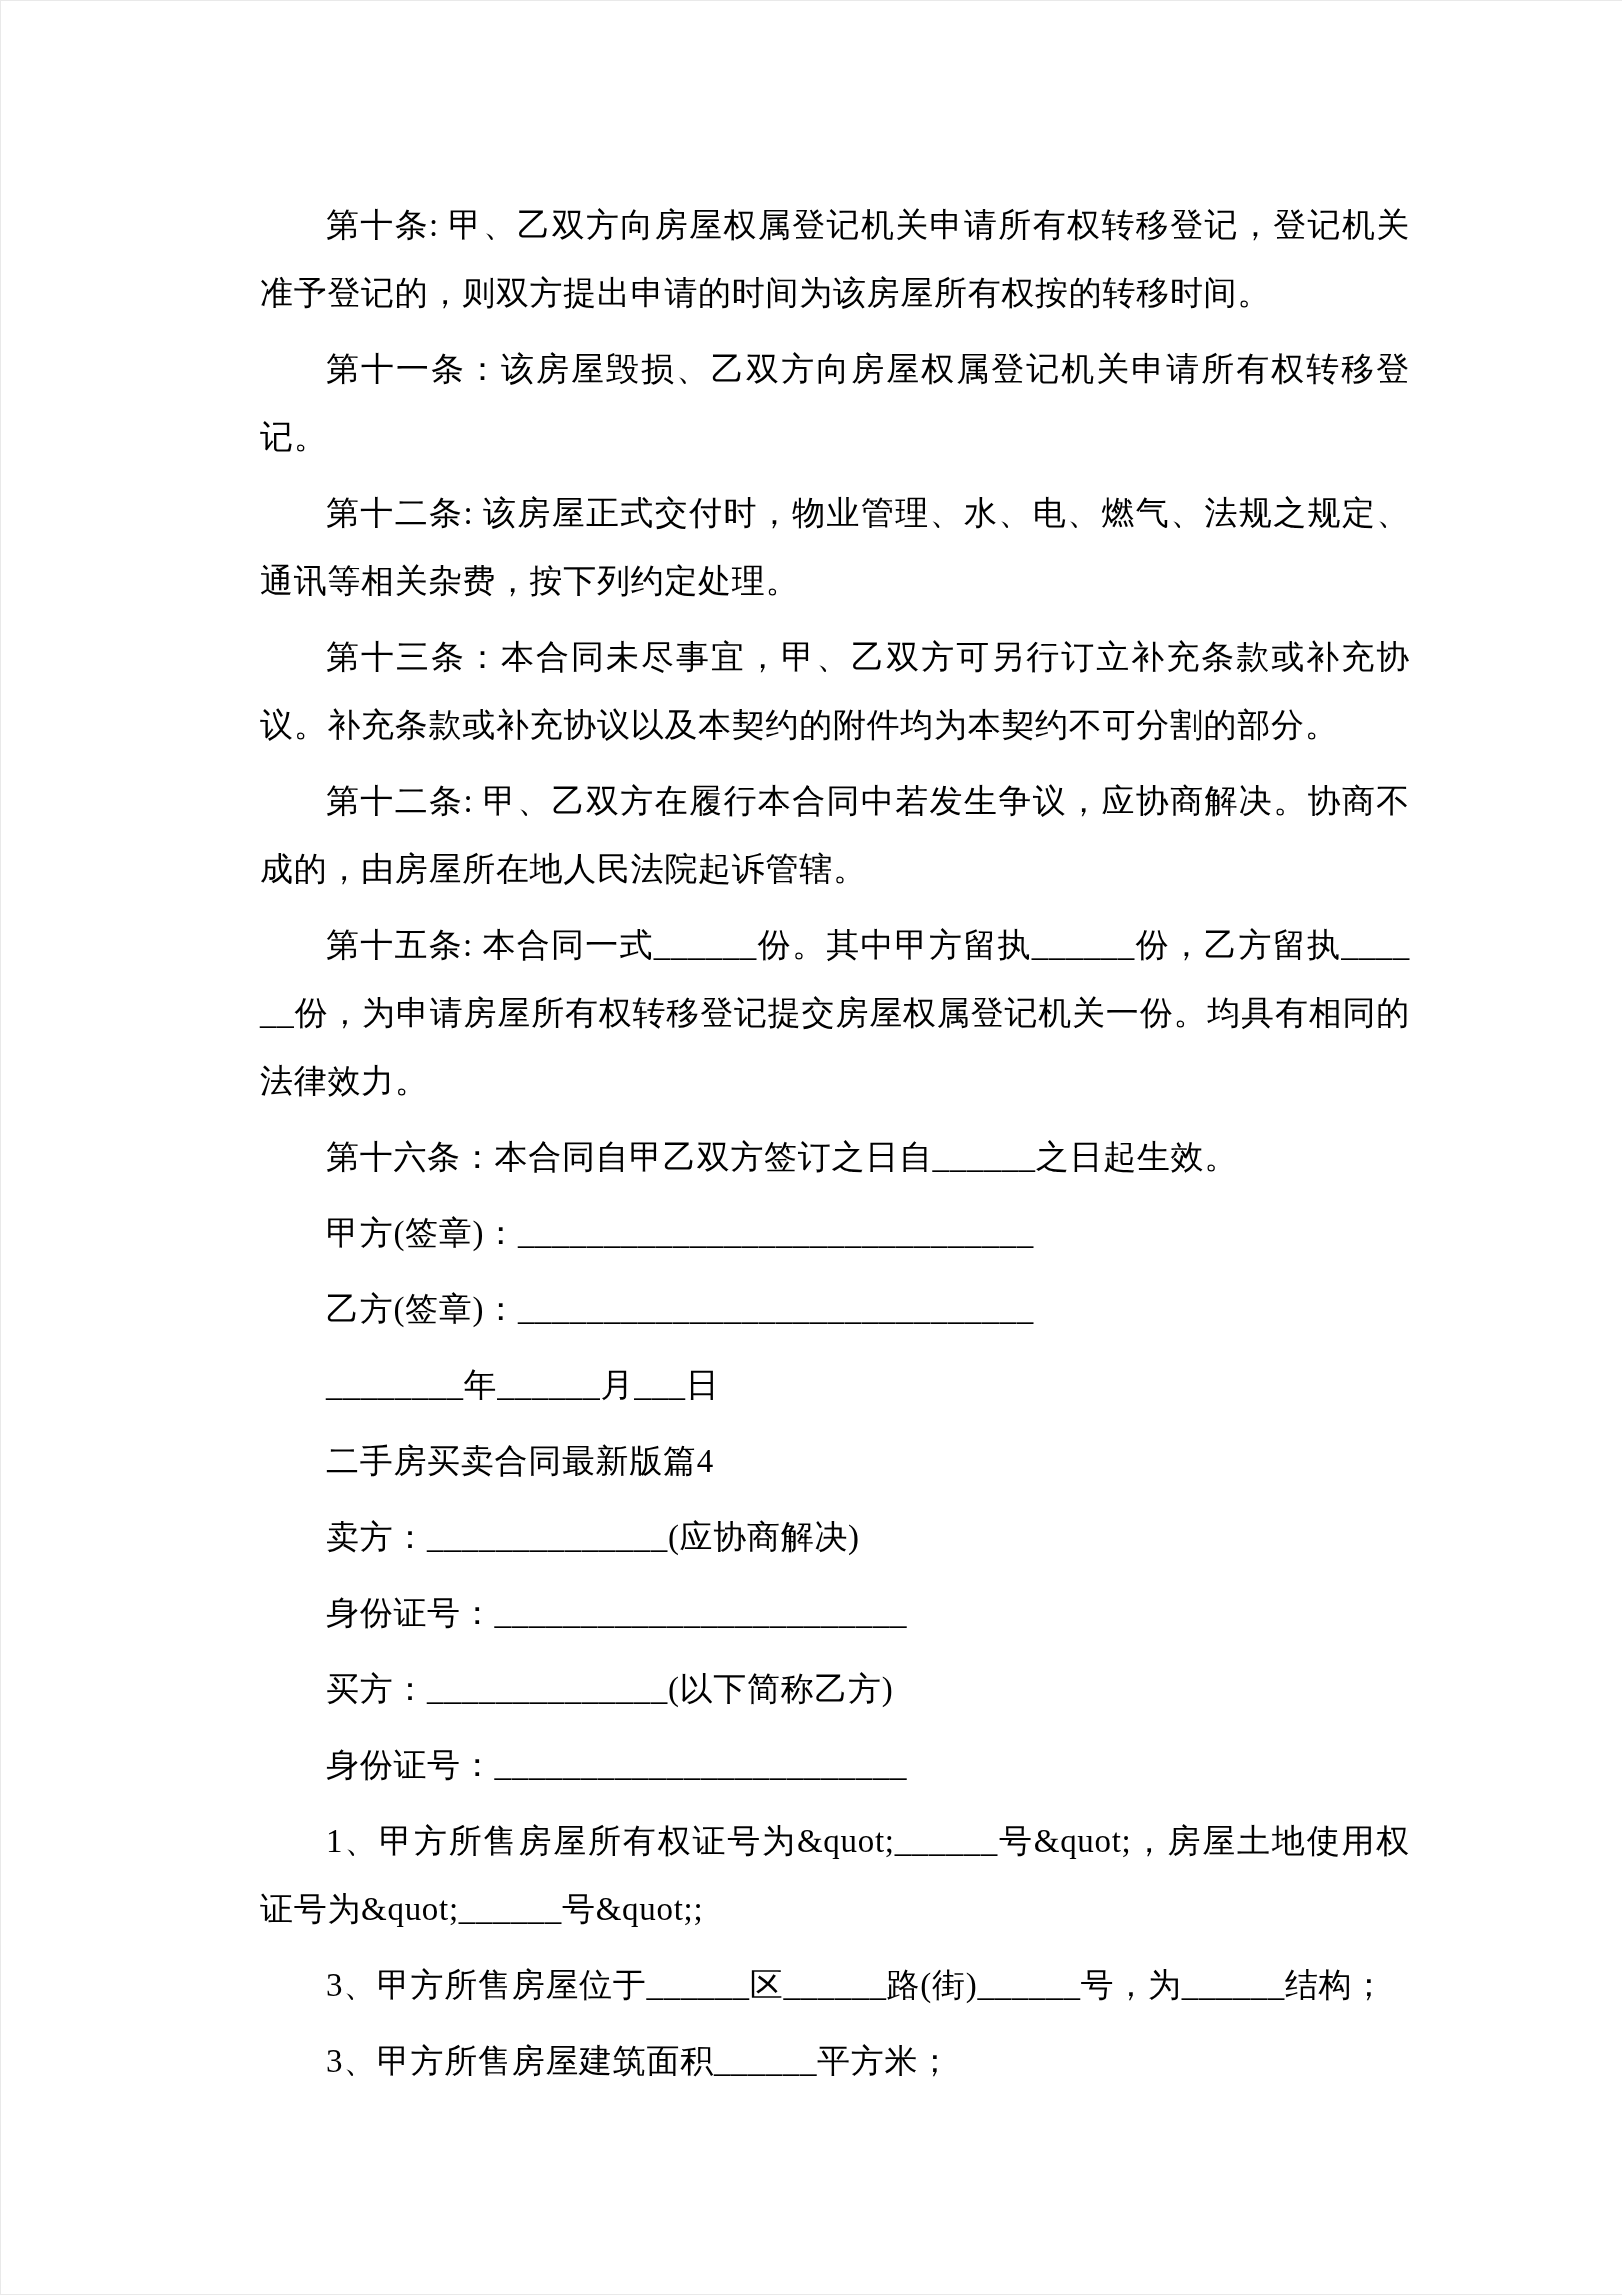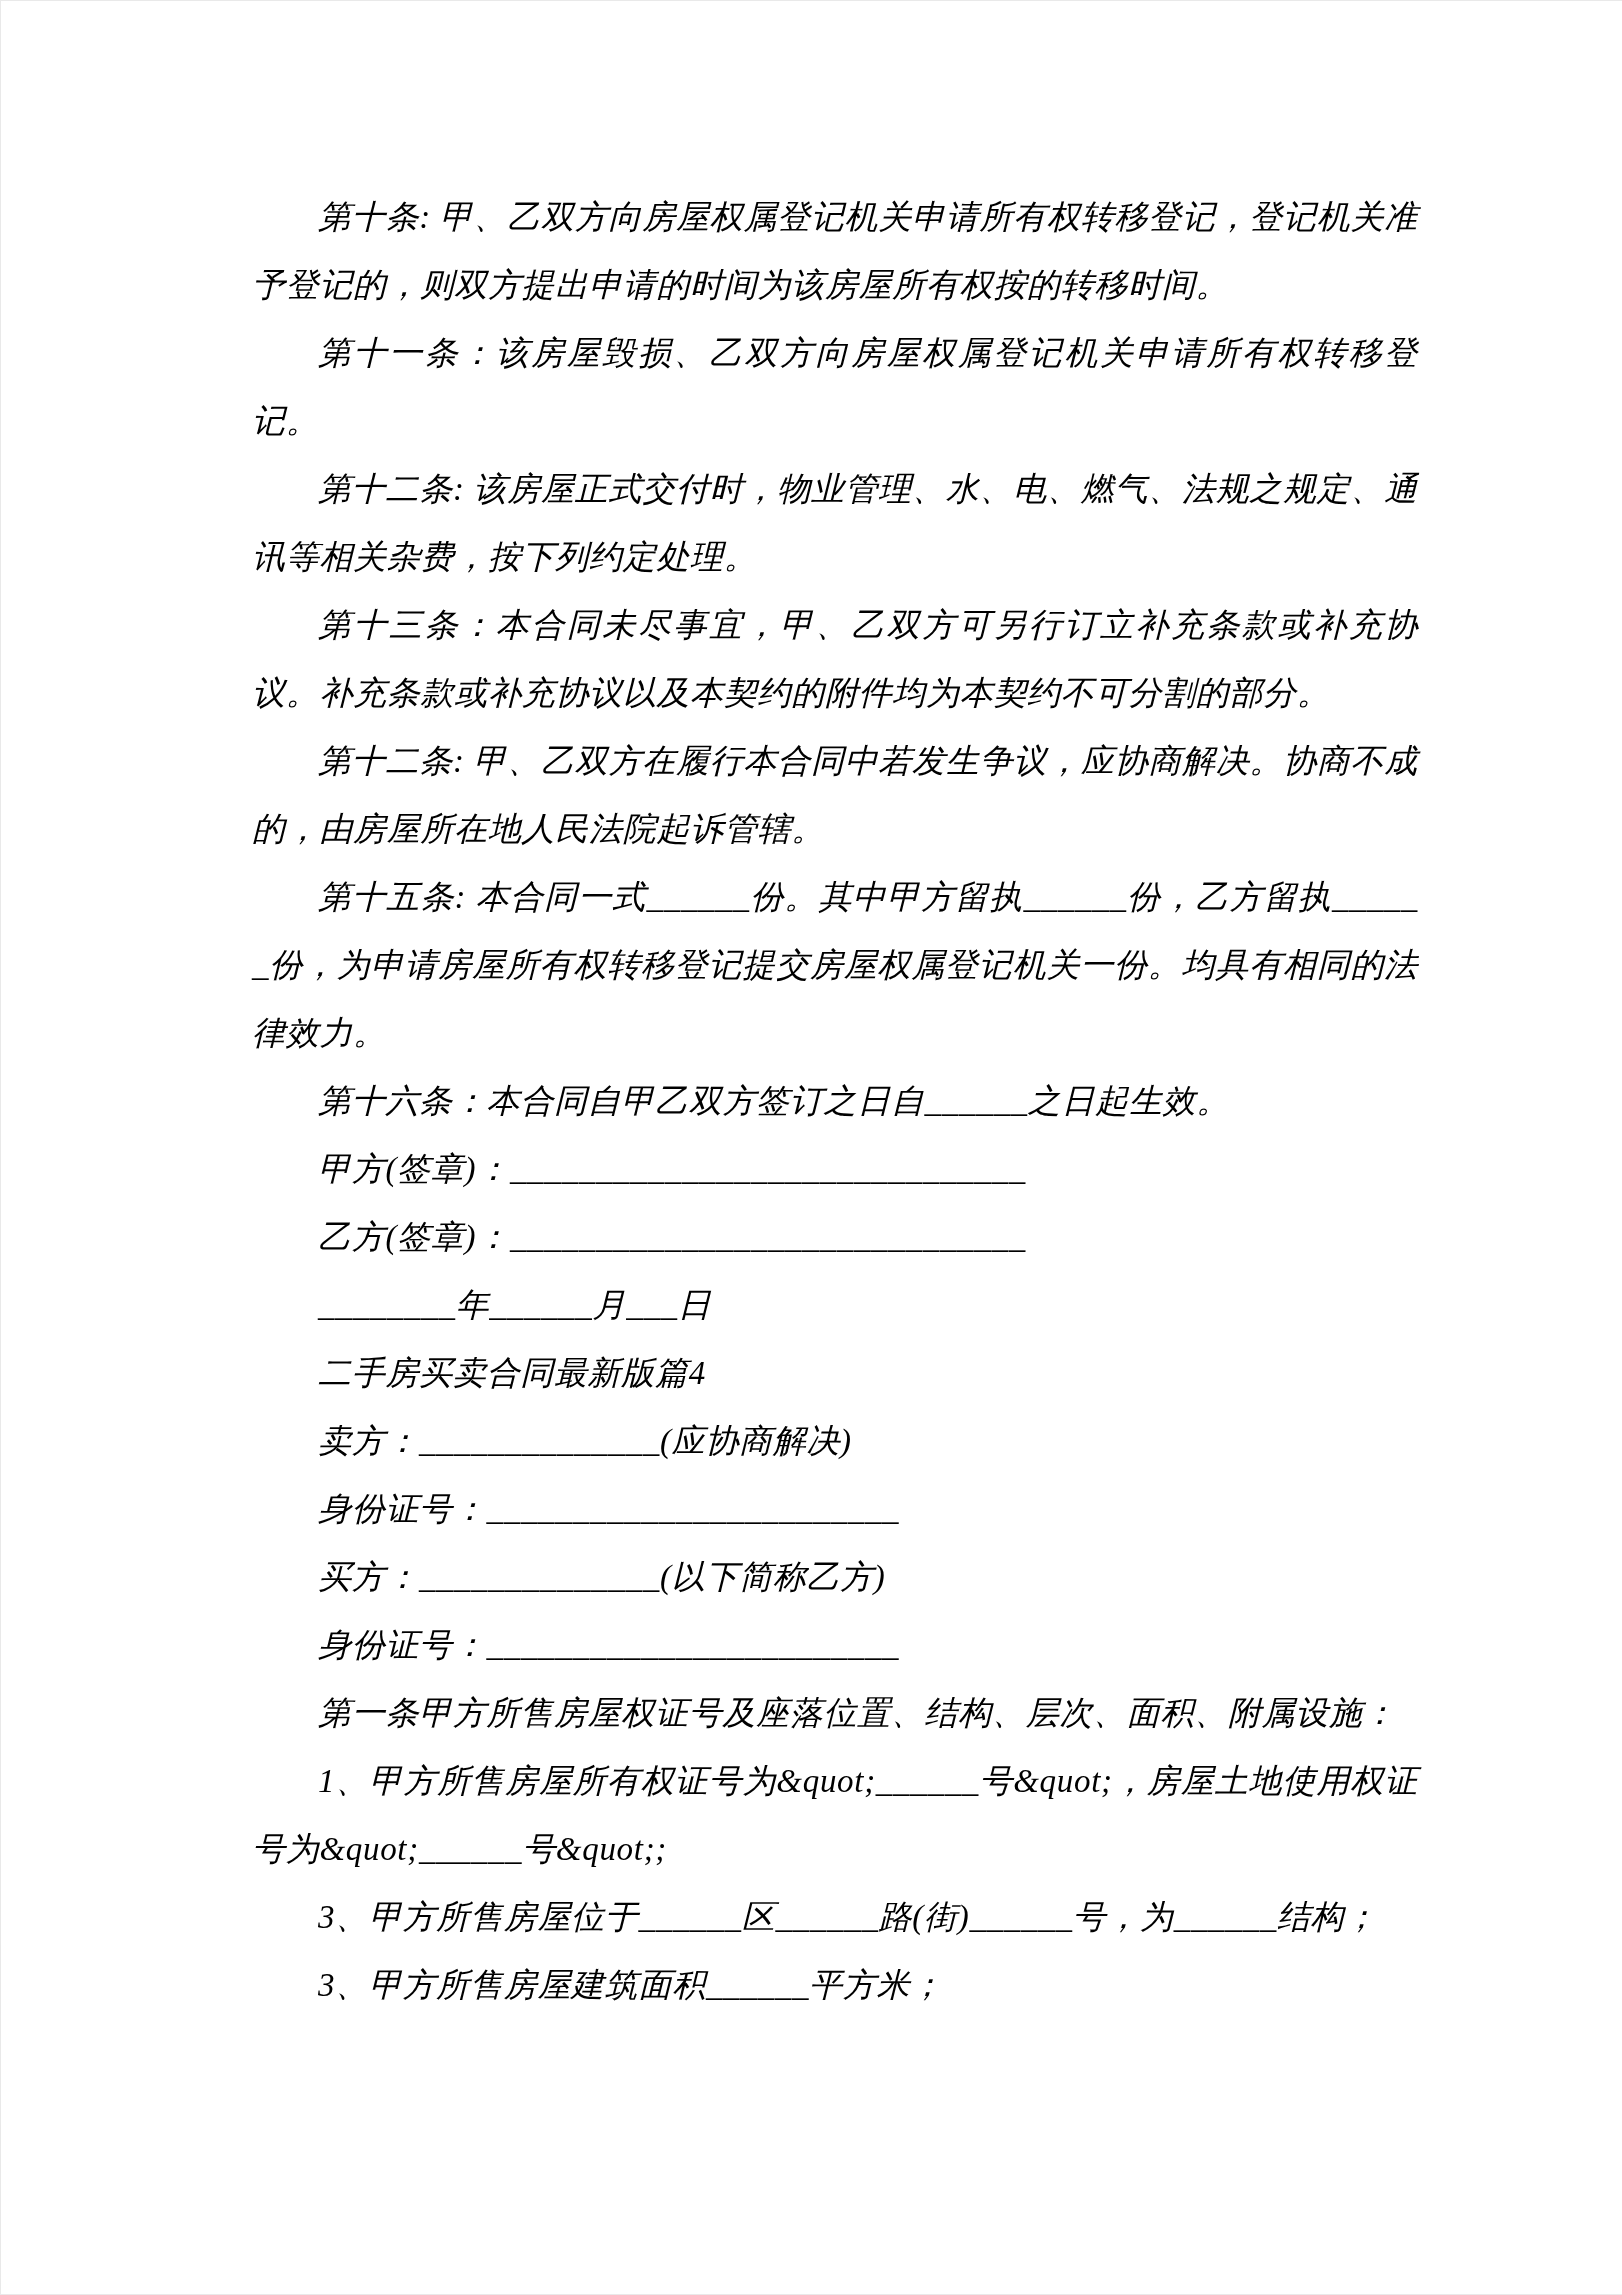--- a/index.html
+++ b/index.html
@@ -16,28 +16,27 @@
   .page {
     box-sizing: border-box;
     width: 1623px;
     height: 2295px;
     background: #ffffff;
     border: 1.3px solid #e9e9e9;
     padding: 182px 204px 131px 251px;
     overflow: hidden;
   }
   .doc p {
-    margin: 0;
+    margin: 8px;
     font-size: 33px;
     line-height: 68px;
     text-indent: 2em;
     text-align: justify;
     letter-spacing: 0.7px;
     word-break: break-all;
-    font-style: italic;
   }
 </style>
 </head>
 <body>
 
 <div class="page">
   <div class="doc">
     <p>第十条: 甲、乙双方向房屋权属登记机关申请所有权转移登记，登记机关准予登记的，则双方提出申请的时间为该房屋所有权按的转移时间。</p>
     <p>第十一条：该房屋毁损、乙双方向房屋权属登记机关申请所有权转移登记。</p>
     <p>第十二条: 该房屋正式交付时，物业管理、水、电、燃气、法规之规定、通讯等相关杂费，按下列约定处理。</p>
@@ -46,19 +45,18 @@
     <p>第十五条: 本合同一式______份。其中甲方留执______份，乙方留执______份，为申请房屋所有权转移登记提交房屋权属登记机关一份。均具有相同的法律效力。</p>
     <p>第十六条：本合同自甲乙双方签订之日自______之日起生效。</p>
     <p>甲方(签章)：______________________________</p>
     <p>乙方(签章)：______________________________</p>
     <p>________年______月___日</p>
     <p>二手房买卖合同最新版篇4</p>
     <p>卖方：______________(应协商解决)</p>
     <p>身份证号：________________________</p>
     <p>买方：______________(以下简称乙方)</p>
     <p>身份证号：________________________</p>
-    <p>第一条甲方所售房屋权证号及座落位置、结构、层次、面积、附属设施：</p>
     <p>1、甲方所售房屋所有权证号为&amp;quot;______号&amp;quot;，房屋土地使用权证号为&amp;quot;______号&amp;quot;;</p>
     <p>3、甲方所售房屋位于______区______路(街)______号，为______结构；</p>
     <p>3、甲方所售房屋建筑面积______平方米；</p>
   </div>
 </div>
 
 
 </body></html>

